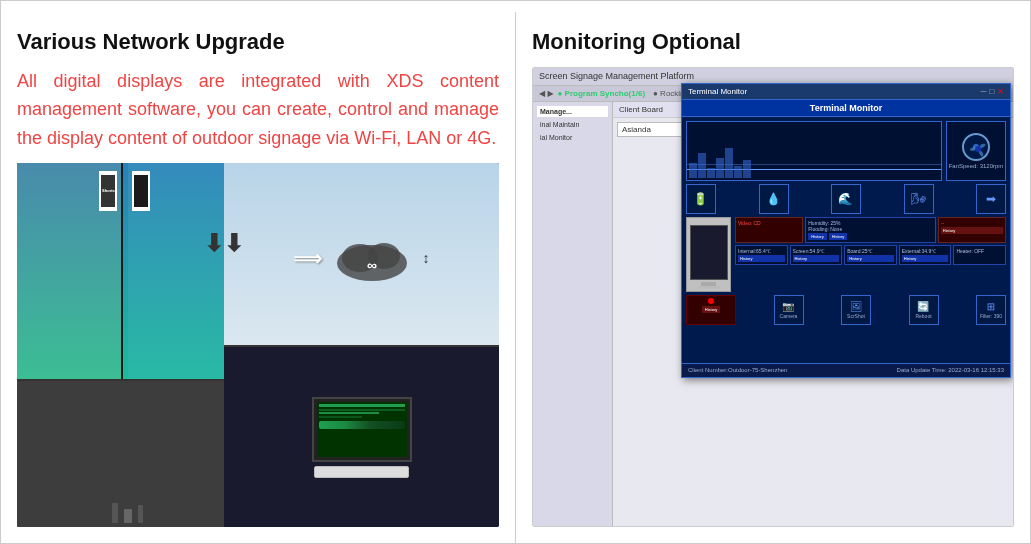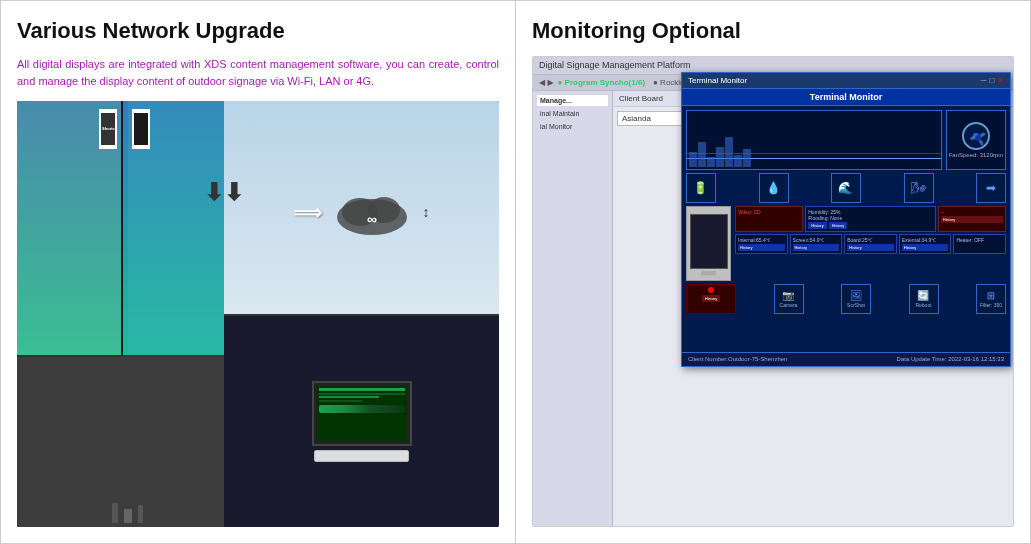--- a/index.html
+++ b/index.html
@@ -16,33 +16,34 @@
       height: 544px;
       border: 1px solid #ccc;
     }
     .panel {
       flex: 1;
       padding: 16px;
       border-right: 1px solid #ccc;
       display: flex;
       flex-direction: column;
       gap: 10px;
+      margin-top: 11px;
     }
     .panel:last-child {
       border-right: none;
     }
     .panel-title {
       font-size: 22px;
       font-weight: bold;
       color: #111;
       line-height: 1.3;
     }
     .panel-text {
-      font-size: 11px;
-      color: #a21caf;
+      font-size: 18px;
+      color: #ef4444;
       line-height: 1.6;
       text-align: justify;
     }
     .panel-image {
       flex: 1;
       overflow: hidden;
       border-radius: 2px;
     }
 
     
@@ -371,21 +372,21 @@
     </div>
   </div>
 
   <div class="panel">
     <h2 class="panel-title">Monitoring Optional</h2>
 
     <div class="right-image panel-image">
       <div class="software-window">
 
         <div class="sw-titlebar">
-          <span>Digital Signage Management Platform</span>
+          <span>Screen Signage Management Platform</span>
         </div>
 
         <div class="sw-nav">
           <span style="color:#555;">◀ ▶</span>
           <span class="sw-nav-green">● <span>Program Syncho(1/6)</span></span>
           <span style="color:#555;margin-left:4px;">● Rocking...</span>
         </div>
 
         <div class="sw-body">
 

